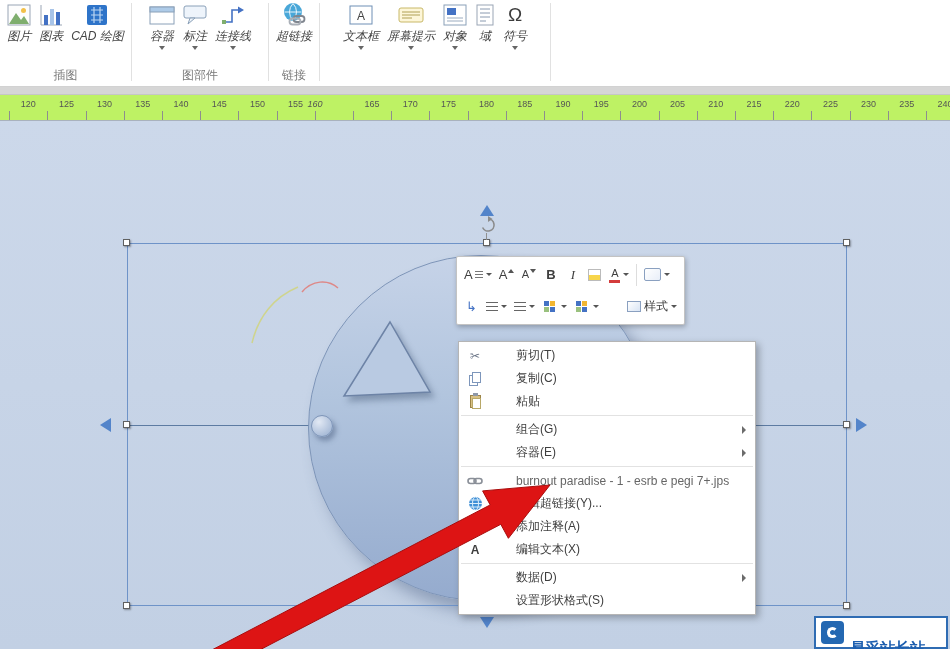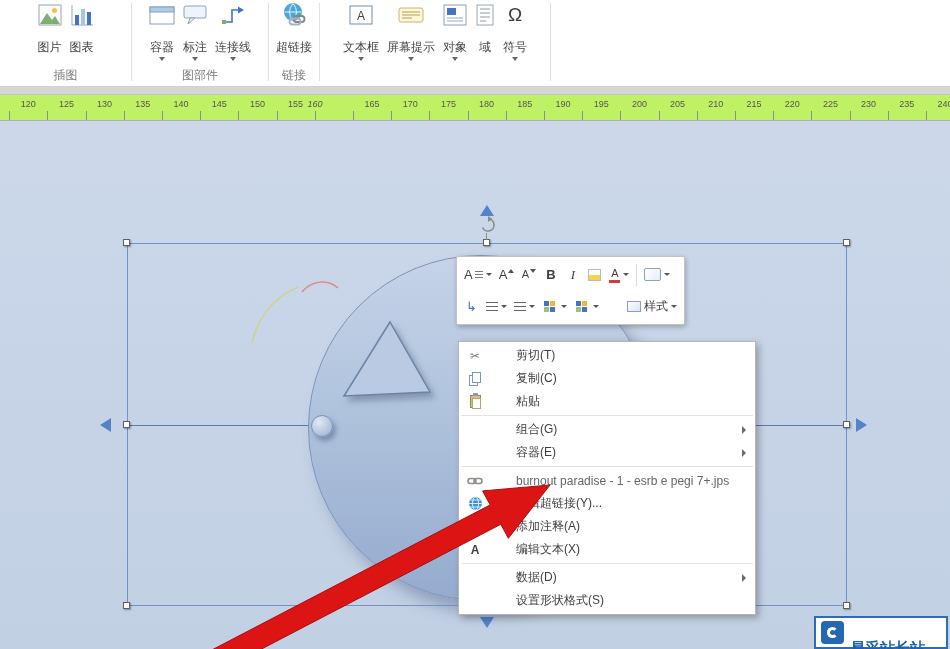--- a/index.html
+++ b/index.html
@@ -6,21 +6,21 @@
     font-family:"Liberation Sans","DejaVu Sans",sans-serif;}
   *{box-sizing:border-box;}
 
   
   .ribbon{position:relative;height:87px;background:#fff;border-bottom:1px solid #d2d2d2;
     display:flex;align-items:stretch;}
   .rgroup{display:flex;flex-direction:column;flex:0 0 auto;}
   .rbuttons{flex:1;display:flex;align-items:flex-start;justify-content:center;padding:0 1px;}
   .rbtn{display:flex;flex-direction:column;align-items:center;height:64px;padding:0 4px;cursor:default;}
   .ricon{height:26px;display:flex;align-items:flex-end;justify-content:center;}
-  .rlabel{font-size:12px;color:#444;line-height:14px;margin-top:14px;white-space:nowrap;}
+  .rlabel{font-size:12px;color:#444;line-height:14px;margin-top:3px;white-space:nowrap;font-style:italic;}
   .dd-arrow{width:0;height:0;border-left:3.5px solid transparent;border-right:3.5px solid transparent;
     border-top:4px solid #666;margin-top:3px;}
   .rgrouplabel{font-size:12px;color:#7a7a7a;text-align:center;height:19px;line-height:17px;}
   .rsep{width:1px;background:#e1e1e1;margin:3px 0 5px;}
   .omega{font-size:19px;color:#3c3c3c;line-height:22px;}
 
   
   .gapstrip{height:8px;background:#d6d6d6;border-bottom:1px solid #c6c6c6;}
   .ruler{position:relative;height:26px;background:#bef264;border-bottom:1px solid #a9b2bd;overflow:hidden;}
   .ruler-num{position:absolute;top:4px;transform:translateX(-50%);font-size:9px;color:#555;}
@@ -126,20 +126,29 @@
       <div class="rbtn">
         <span class="ricon">
           <svg width="24" height="22" viewBox="0 0 24 22">
               <path d="M2 1 V21 H23" stroke="#9aa5b5" fill="none"></path>
               <rect x="5" y="11" width="4" height="10" fill="#4472c4"></rect>
               <rect x="11" y="5" width="4" height="16" fill="#a8c4e8"></rect>
               <rect x="17" y="8" width="4" height="13" fill="#4472c4"></rect>
             </svg>
         </span>
         <span class="rlabel">图表</span>
+      </div>
+      <div class="rbtn">
+        <span class="ricon">
+          <svg width="24" height="22" viewBox="0 0 24 22">
+              <rect x="2" y="1" width="20" height="20" rx="2" fill="#2e74c9"></rect>
+              <path d="M6 6 h12 M6 11 h12 M6 16 h12 M9 3 v16 M15 3 v16" stroke="#bcd6f2" stroke-width="1.2" fill="none"></path>
+            </svg>
+        </span>
+        <span class="rlabel">CAD 绘图</span>
       </div>
     </div>
     <div class="rgrouplabel">插图</div>
   </div>
   <div class="rsep"></div>
 
   <div class="rgroup" style="width:136px">
     <div class="rbuttons">
       <div class="rbtn">
         <span class="ricon">

